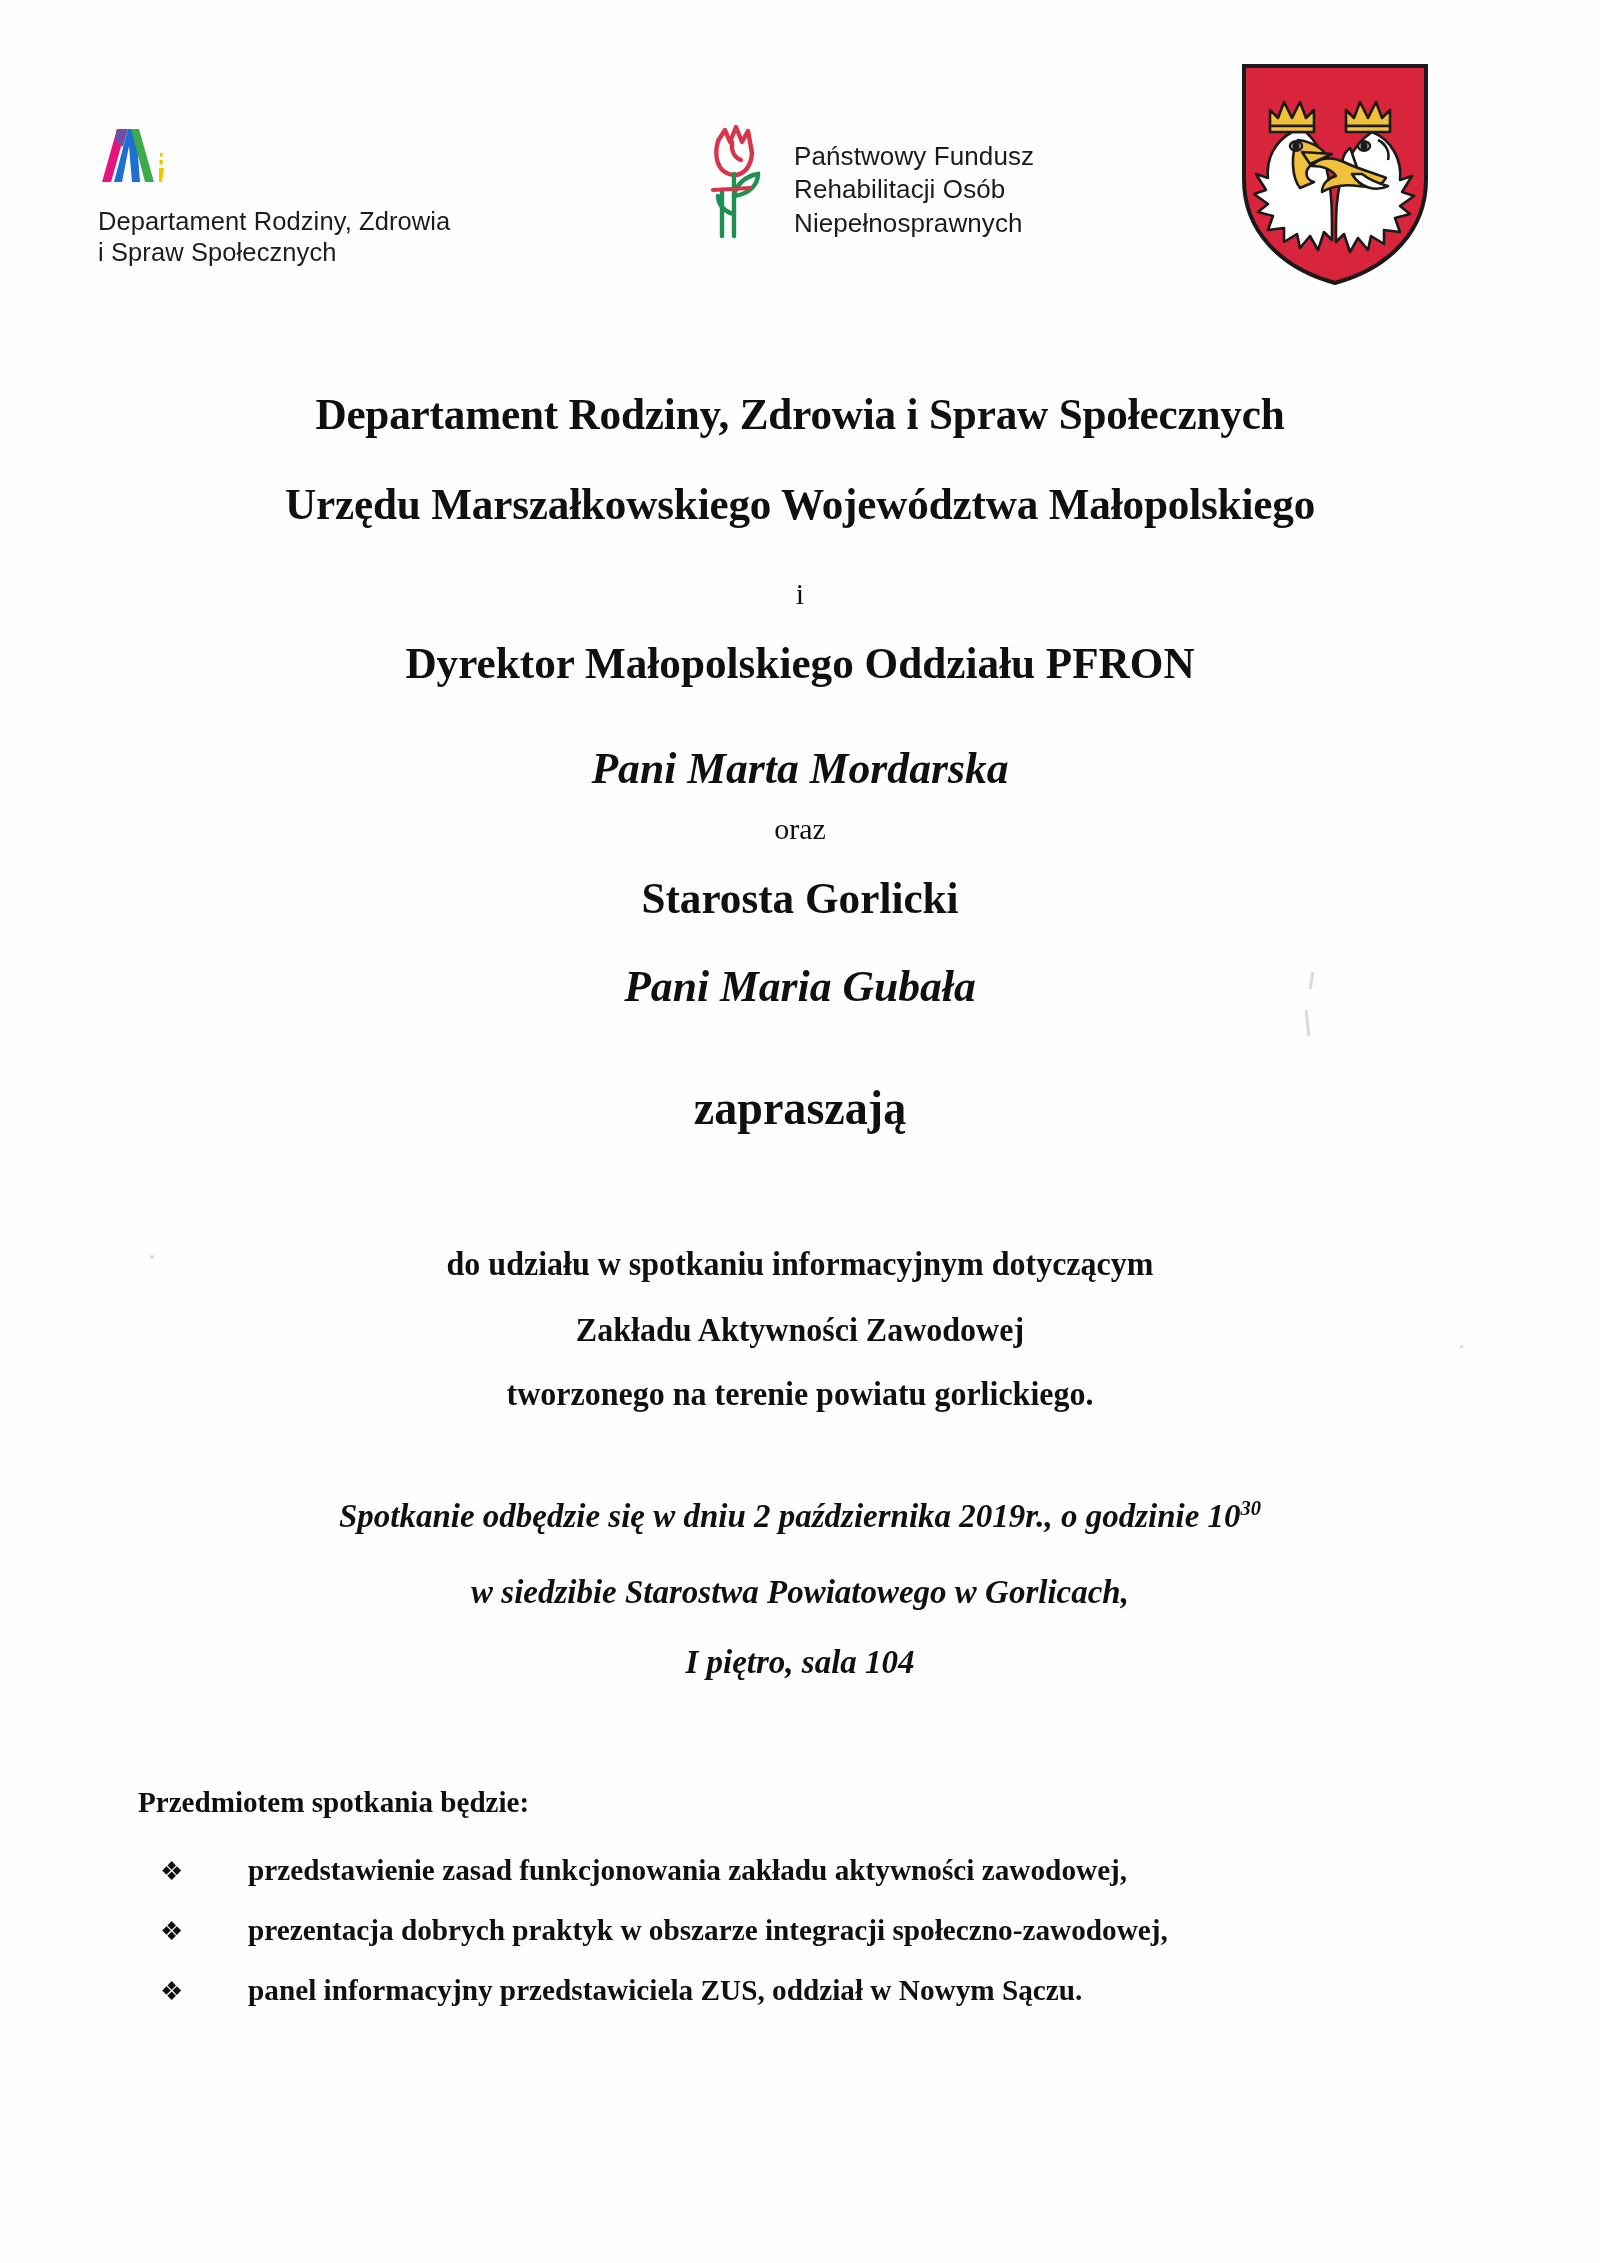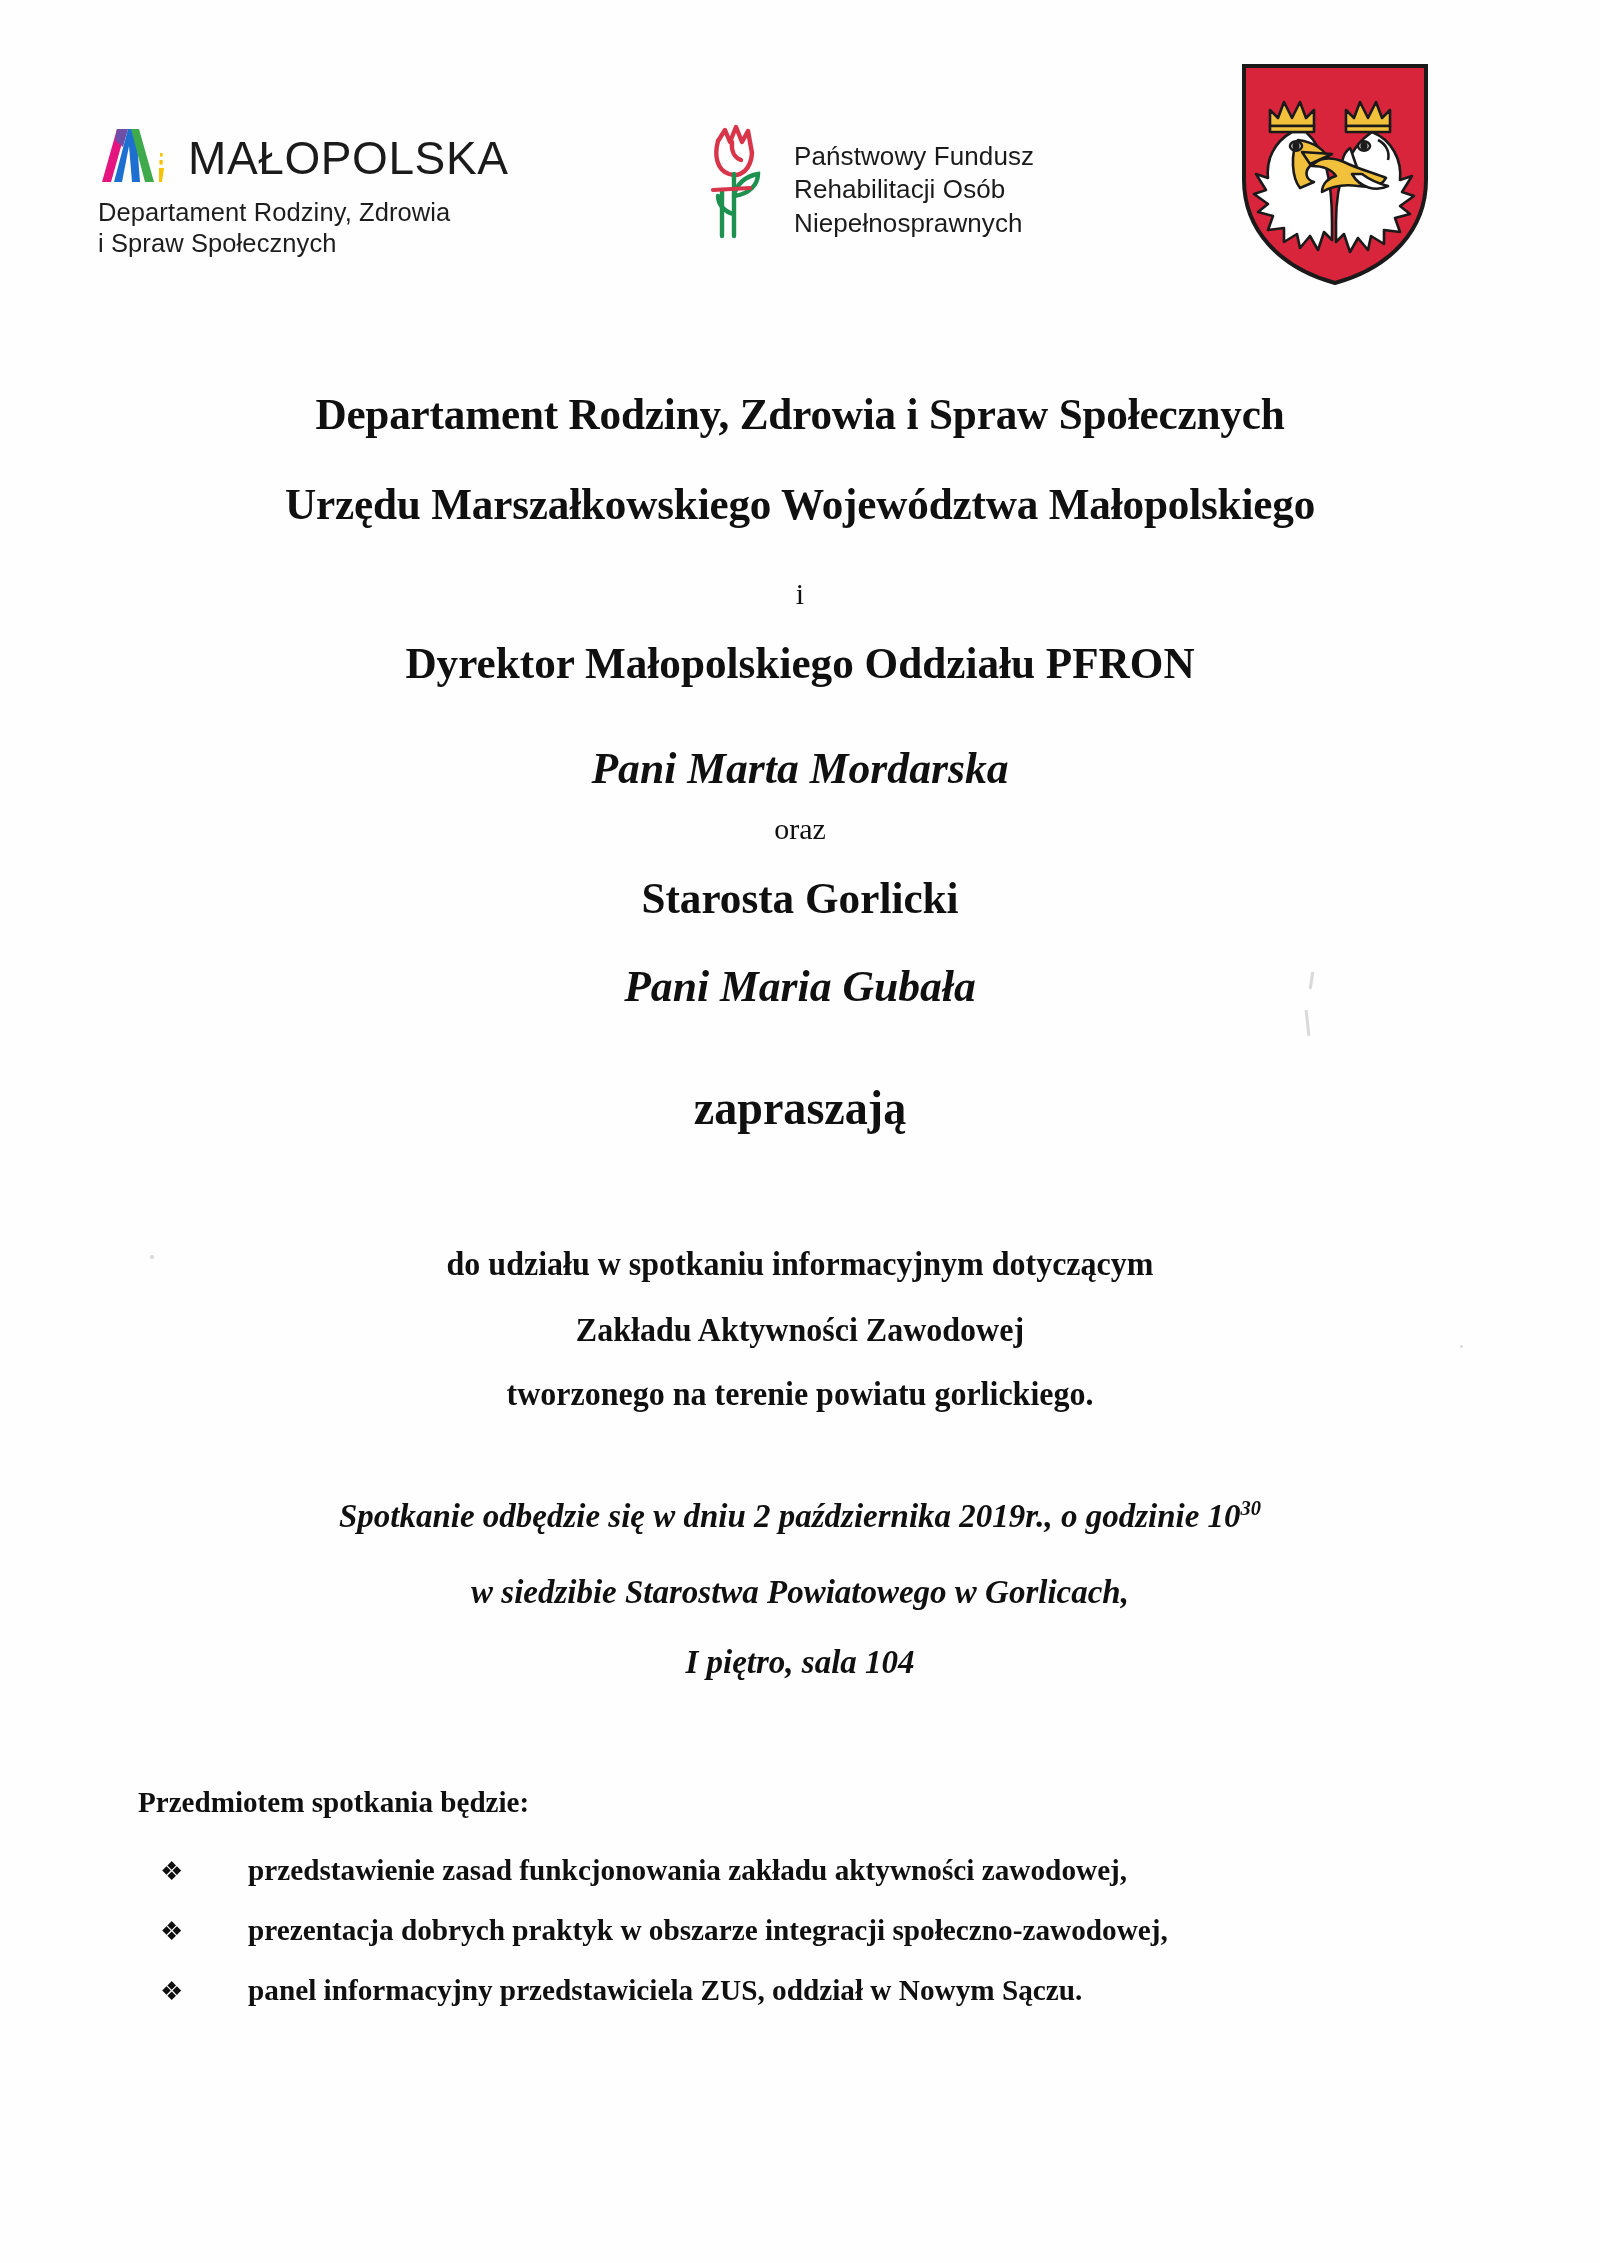--- a/index.html
+++ b/index.html
@@ -59,21 +59,21 @@
     font-family: "Liberation Sans", sans-serif;
     font-size: 46px;
     letter-spacing: 0.6px;
     line-height: 46px;
     color: #1b1b1b;
     font-weight: 400;
     white-space: nowrap;
     transform: translateY(-3px);
   }
   .mal-sub {
-    margin-top: 13px;
+    margin-top: 22px;
     font-family: "Liberation Sans", sans-serif;
     font-size: 25.5px;
     line-height: 31px;
     color: #1d1d1d;
     letter-spacing: 0.1px;
   }
   .mal-sub div { white-space: nowrap; }
 
   
   .pfron {
@@ -247,21 +247,20 @@
           <svg viewBox="0 0 74 62" width="74" height="62" aria-hidden="true">
             <path d="M4 60 L19 7 L28 7 L13 60 Z" fill="#e4157f"></path>
             <path d="M16 60 L30 7 L38 7 L42 60 L34 60 L31 24 L24 60 Z" fill="#1d6fd0"></path>
             <path d="M33 7 L41 7 L56 60 L47 60 Z" fill="#3faa4b"></path>
             <path d="M19 7 L30 7 L25 25 L17 18 Z" fill="#6d4fa8"></path>
             <path d="M61 46 L66 46 L64 60 L61 60 Z" fill="#f5c400"></path>
             <rect x="61.5" y="38" width="3.2" height="4.6" fill="#f5c400"></rect>
             <rect x="62" y="31" width="2.6" height="3.6" fill="#f5c400"></rect>
           </svg>
         </span>
-        <span class="mal-word">MAŁOPOLSKA</span>
       </div>
       <div class="mal-sub">
         <div>Departament Rodziny, Zdrowia</div>
         <div>i Spraw Społecznych</div>
       </div>
     </div>
 
     <div class="pfron">
       <span class="pfron-mark">
         <svg viewBox="0 0 68 122" width="68" height="122" aria-hidden="true">

